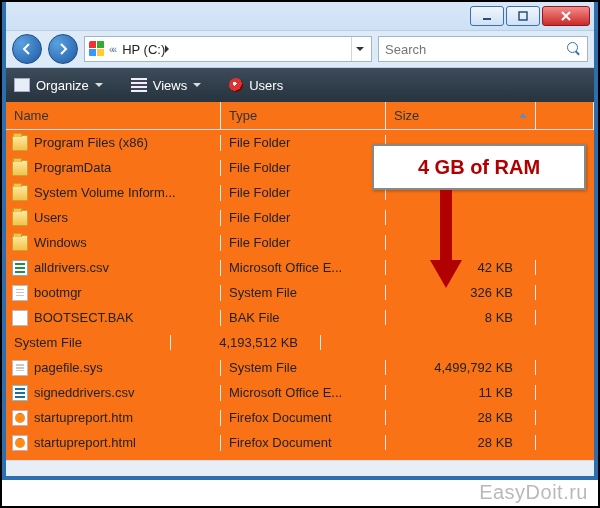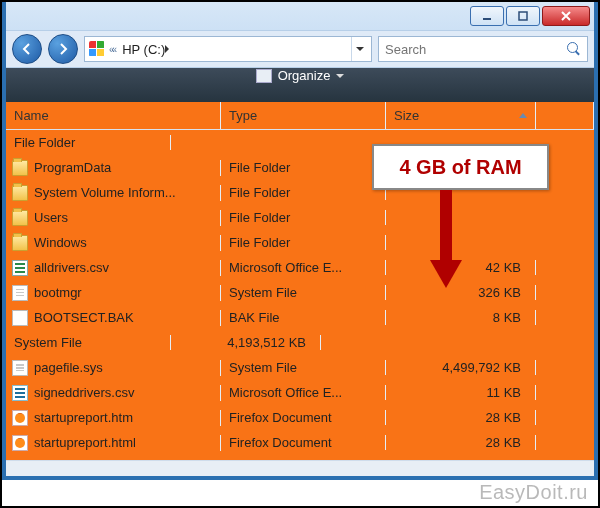--- a/index.html
+++ b/index.html
@@ -26,50 +26,50 @@
       linear-gradient(to right, #39f, #39f) 0 8px/7px 7px no-repeat,
       linear-gradient(to right, #fc3, #fc3) 8px 8px/7px 7px no-repeat;
       border-radius:2px; }
   .dblchev{font-size:10px; color:#5a7aa0; letter-spacing:-3px; margin:0 2px 0 -2px;}
   .search { flex: 1; height:26px; border:1px solid #9cb7d4; background:#fff; display:flex; align-items:center; padding:0 6px; gap:6px;}
   .search input { border:0; outline:0; flex:1; font-size:13px; color:#888; }
   .mag { width:14px; height:14px; position:relative; }
   .mag::before{content:"";position:absolute;width:9px;height:9px;border:1.5px solid #3a6fb0;border-radius:50%;}
   .mag::after{content:"";position:absolute;width:5px;height:1.5px;background:#3a6fb0;transform:rotate(45deg);left:8px;top:10px;}
   
-  .toolbar { height:34px; background: linear-gradient(#3d4b5a,#26343f); display:flex; align-items:center; padding:0 8px; gap:28px; color:#fff; font-size:13px;flex-direction:column;}
+  .toolbar { height:34px; background: linear-gradient(#3d4b5a,#26343f); display:flex; align-items:center; padding:0 8px; gap:28px; color:#fff; font-size:13px;}
   .tool { display:flex; align-items:center; gap:6px; }
   .tool .dd2{ border-top:4px solid #ddd; border-left:4px solid transparent; border-right:4px solid transparent;}
   .org-ico{width:16px;height:14px;background:#e8eef5;border:1px solid #aac;}
   .views-ico{width:16px;height:14px; background: repeating-linear-gradient(to bottom,#eef 0 2px,#445 2px 4px);}
   .burn-ico{width:14px;height:14px;border-radius:50%;background:radial-gradient(circle at 40% 40%,#fff 0 2px,#d33 2px 7px,#700 7px);}
   
   .content { position:absolute; top:100px; left:0; right:0; bottom:16px; background:#f97316; display:flex; flex-direction:column; }
   .cols { height:28px; display:flex; font-size:13px; color:#333; border-bottom:1px solid #d8e2ee;}
   .col { display:flex; align-items:center; padding:0 8px; border-right:1px solid #e5edf6;}
   .cname{flex:0 0 215px;} .ctype{flex:0 0 165px;} .csize{flex:0 0 150px; justify-content:space-between;} .crest{flex:1;}
   .rows { flex:1; overflow:hidden; font-size:13px; color:#222;}
   .row { height:25px; display:flex; align-items:center;}
   .row .cname{display:flex;align-items:center; gap:6px; padding-left:6px;}
-  .row .csize{justify-content:flex-end; padding-right:14px;}
+  .row .csize{justify-content:flex-end; padding-right:22px;}
   .ico{width:16px;height:16px; flex:0 0 16px;}
   .ico.folder{background:linear-gradient(#ffe9a3,#f2c24a); border:1px solid #caa030; border-radius:1px; position:relative;}
   .ico.folder::before{content:"";position:absolute;top:-3px;left:0;width:7px;height:3px;background:#f2c24a;border:1px solid #caa030;border-bottom:0;border-radius:1px 1px 0 0;}
   .ico.csv{background: #fff; border:1px solid #8aa; position:relative;}
   .ico.csv::after{content:"";position:absolute;inset:2px 2px 2px 2px; background: repeating-linear-gradient(to bottom,#2a8a4a 0 2px,transparent 2px 4px);}
   .ico.sys{background:#fff;border:1px solid #bbb; position:relative;}
   .ico.sys::after{content:"";position:absolute;inset:3px; background: repeating-linear-gradient(to bottom,#c8c8c8 0 1.5px,transparent 1.5px 3px);}
   .ico.bak{background:#fff;border:1px solid #bbb;}
   .ico.xml{background:#fff;border:1px solid #8bc; position:relative;}
   .ico.xml::after{content:"";position:absolute;inset:2px; background: repeating-linear-gradient(to bottom,#1d6f9c 0 2px,transparent 2px 4px);}
   .ico.ff{background:#fff;border:1px solid #caa; position:relative;}
   .ico.ff::after{content:"";position:absolute;inset:2px;border-radius:50%;background:radial-gradient(circle at 50% 55%, #ff8c1a 0 5px, #e06010 5px 7px);}
   .statusbar{position:absolute;left:0;right:0;bottom:0;height:16px;background:#e8eef5;border-top:1px solid #cfdceb;}
   
-  .anno { position:absolute; left:370px; top:142px; width:177px; height:46px; background:#fff; border:2px solid #888; display:flex;align-items:center;justify-content:center; font-size:20px; font-weight:bold; color:#b00000; box-shadow:1px 1px 3px rgba(0,0,0,.3);}
+  .anno { position:absolute; left:370px; top:142px; width:214px; height:46px; background:#fff; border:2px solid #888; display:flex;align-items:center;justify-content:center; font-size:20px; font-weight:bold; color:#b00000; box-shadow:1px 1px 3px rgba(0,0,0,.3);}
   .arrow { position:absolute; left:430px; top:188px; width:28px; height:100px; pointer-events:none;}
   .arrow .shaft{position:absolute; left:8px; top:0; width:12px; height:72px; background:#b00000;}
   .arrow .head{position:absolute; left:-2px; top:70px; width:0;height:0; border-left:16px solid transparent; border-right:16px solid transparent; border-top:28px solid #b00000;}
   .watermark{position:absolute; right:10px; bottom:2px; font-size:20px; color:#808080; opacity:.55; letter-spacing:.5px;}
   .sortarrow{border-bottom:5px solid #6a8ab0;border-left:4px solid transparent;border-right:4px solid transparent;}
 </style>
 </head>
 <body>
 
 <div class="stage">
@@ -148,20 +148,24 @@
             <span>Type</span>
           </div>
         <div class="col csize">
           <span>Size</span>
           <span class="sortarrow"></span>
         </div>
         <div class="col crest"></div>
       </div>
       <div class="rows" id="rows">
           <div class="row">
+            <div class="col cname">
+              <span class="ico folder"></span>
+              <span>Program Files (x86)</span>
+            </div>
             <div class="col ctype">
               <span>File Folder</span>
             </div>
             <div class="col csize">
               <span></span>
             </div>
             <div class="col crest"></div>
           </div>
           <div class="row">
             <div class="col cname">

